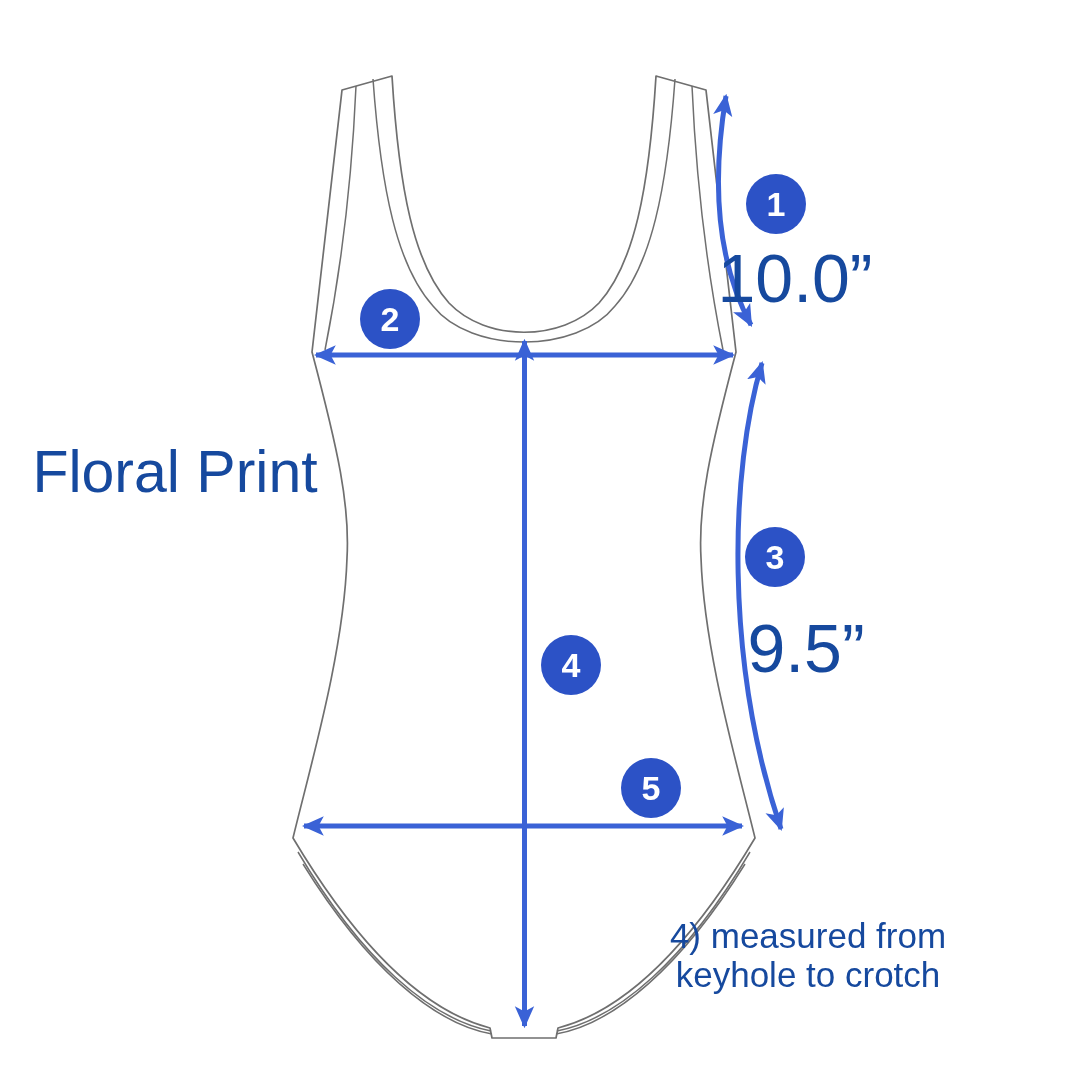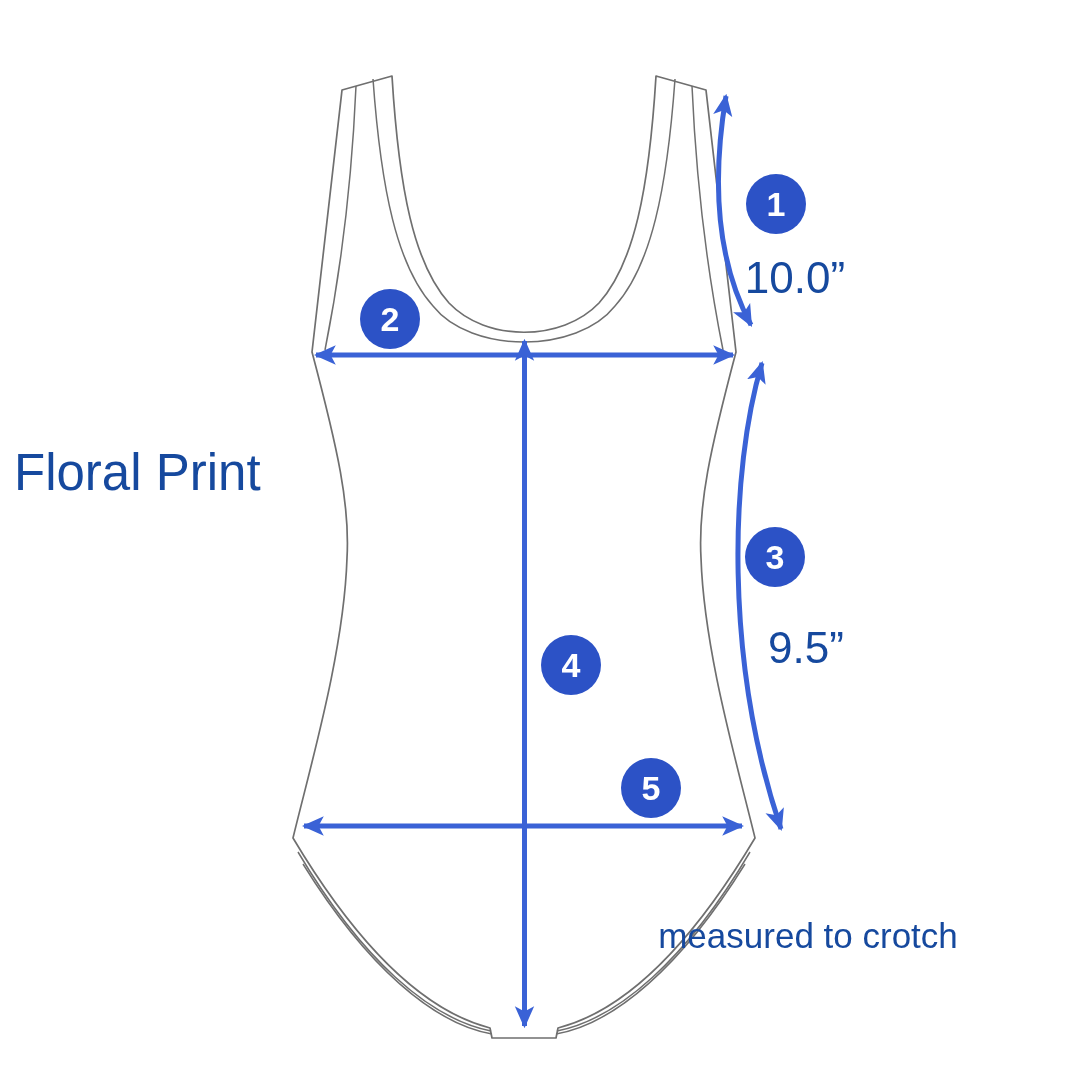--- a/index.html
+++ b/index.html
@@ -42,31 +42,32 @@
     display: flex;
     align-items: center;
     justify-content: center;
     font-size: 34px;
     font-weight: bold;
     transform: translate(-50%, -50%);
   }
   .value {
     position: absolute;
     color: var(--text, #16499e);
-    font-size: 44px;
+    font-size: 68px;
     white-space: nowrap;
     transform: translate(-50%, -50%);
   }
   .title {
     position: absolute;
     left: 14px;
     top: 440px;
     width: 322px;
+    text-align: center;
     color: var(--text, #16499e);
-    font-size: 51px;
+    font-size: 59px;
     line-height: 65px;
   }
   .footnote {
     position: absolute;
     left: 647px;
     top: 916px;
     width: 322px;
     text-align: center;
     color: var(--text, #16499e);
     font-size: 35px;
@@ -140,16 +141,17 @@
   </div>
 
   <div class="value" style="left:795px; top:278px;">10.0”</div>
   <div class="value" style="left:806px; top:648px;">9.5”</div>
 
   <div class="title">
     <div>Floral Print</div>
   </div>
 
   <div class="footnote">
-    <div>measured to crotch</div>
+    <div>4) measured from</div>
+    <div>keyhole to crotch</div>
   </div>
 
 </div>
 
 </body></html>

